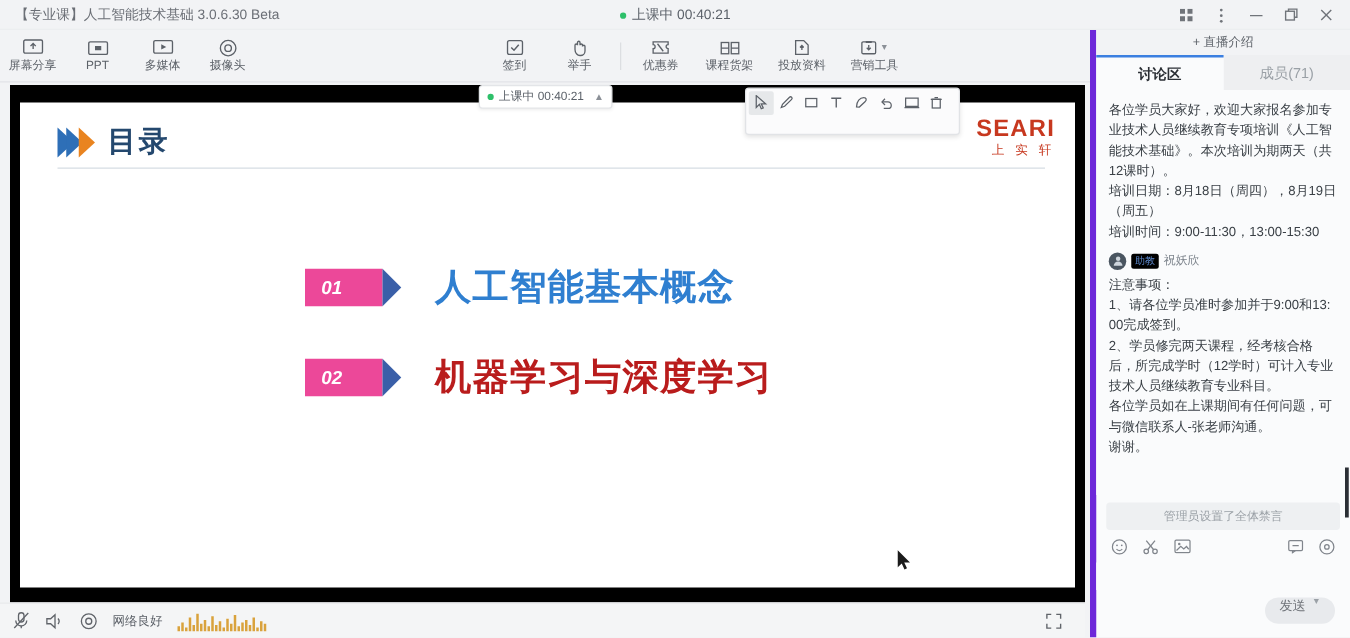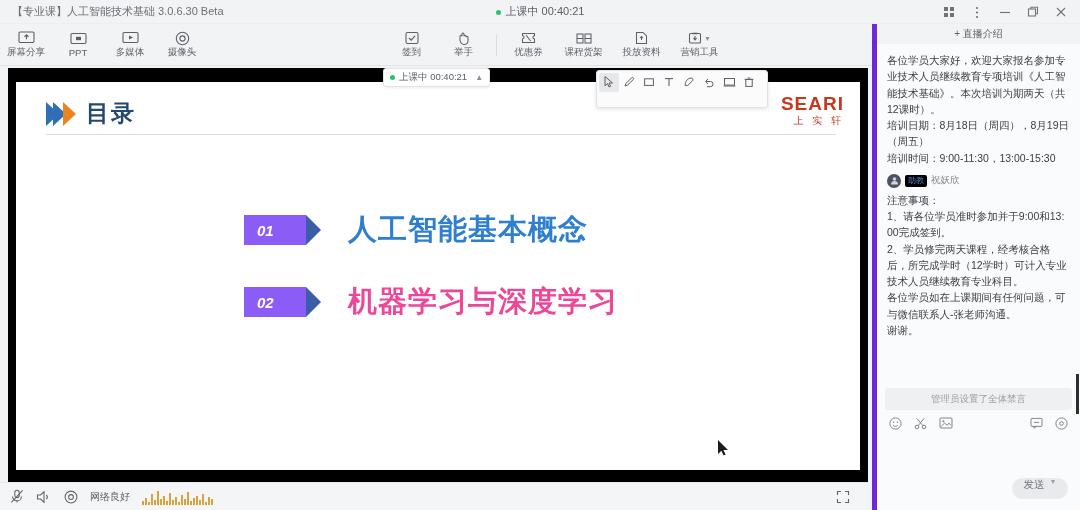--- a/index.html
+++ b/index.html
@@ -82,33 +82,33 @@
   }
   .slide-logo {
     position: absolute; right: 16px; top: 12px; text-align: right; line-height: 1;
   }
   .slide-logo .lg1 { font-size: 19px; font-weight: bold; color: #c7381f; letter-spacing: 1px; }
   .slide-logo .lg2 { font-size: 10px; color: #c7381f; letter-spacing: 3px; margin-top: 3px; }
 
   .agenda { position: absolute; left: 228px; top: 128px; }
   .agenda-row { display: flex; align-items: center; margin-bottom: 32px; }
   .badge {
-    position: relative; width: 62px; height: 30px; background: #8b5cf6;
+    position: relative; width: 62px; height: 30px; background: #ec4899;
     display: flex; align-items: center; padding-left: 13px;
     color: #fff; font-size: 15px; font-weight: bold; font-style: italic;
   }
   .badge::after {
     content: ""; position: absolute; right: -15px; top: 0;
     width: 0; height: 0; border-top: 15px solid transparent;
     border-bottom: 15px solid transparent; border-left: 15px solid #3a5fa8;
   }
   .agenda-text {
     margin-left: 42px; font-size: 29px; font-weight: bold; color: #2f7fd0; letter-spacing: 1px;
   }
-  .agenda-row.r2 .agenda-text { color: #ec4899; text-align: center; }
+  .agenda-row.r2 .agenda-text { color: #b91c1c; text-align: center; }
 
   
   .stage-chip {
     position: absolute; left: 383px; top: 68px; height: 19px;
     background: #fff; border: 1px solid #e3e5e8; border-radius: 3px;
     display: flex; align-items: center; padding: 0 6px; gap: 4px;
     font-size: 9.5px; color: #5a6068; box-shadow: 0 1px 3px rgba(0,0,0,.08);
   }
   .chip-dot { width: 5px; height: 5px; border-radius: 50%; background: #2ec06a; }
   .chip-caret { font-size: 8px; color: #8b9097; margin-left: 4px; }
@@ -542,20 +542,28 @@
           <polyline points="12.5,9 12.5,12.5 9,12.5" fill="none" stroke="#60646a" stroke-width="1.1"></polyline>
           <polyline points="5,12.5 1.5,12.5 1.5,9" fill="none" stroke="#60646a" stroke-width="1.1"></polyline>
         </svg>
     </span>
   </div>
 
   <div class="rpanel">
     <div class="rp-intro">
       <span>+ 直播介绍</span>
     </div>
+    <div class="rp-tabs">
+      <div class="rp-tab active">
+        <span>讨论区</span>
+      </div>
+      <div class="rp-tab">
+        <span>成员(71)</span>
+      </div>
+    </div>
 
     <div class="chat">
       <div class="msg">
         <div class="msg-body" style="white-space: pre-wrap;">各位学员大家好，欢迎大家报名参加专业技术人员继续教育专项培训《人工智能技术基础》。本次培训为期两天（共12课时）。
 培训日期：8月18日（周四），8月19日（周五）
 培训时间：9:00-11:30，13:00-15:30</div>
       </div>
       <div class="msg">
         <div class="msg-head">
           <span class="avatar">

